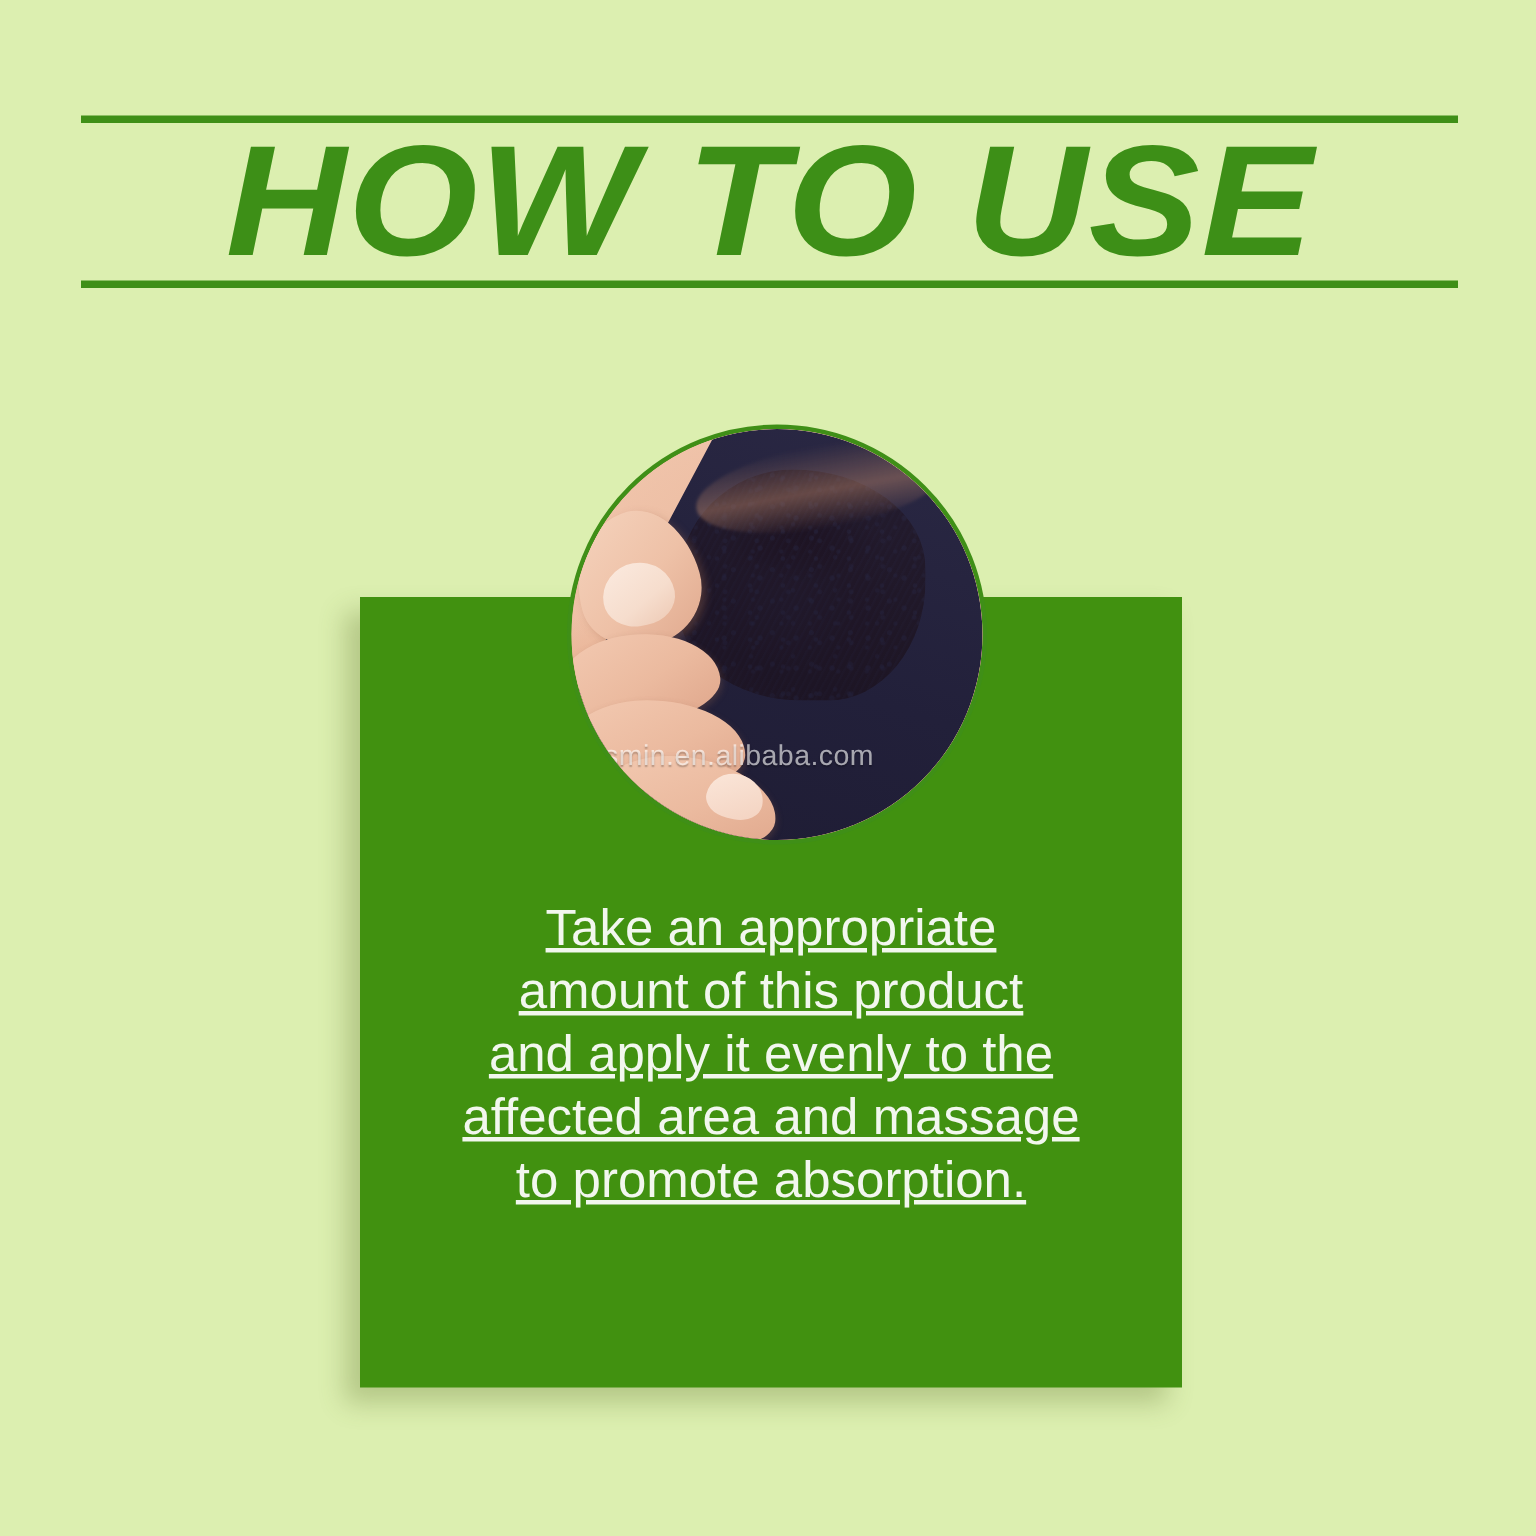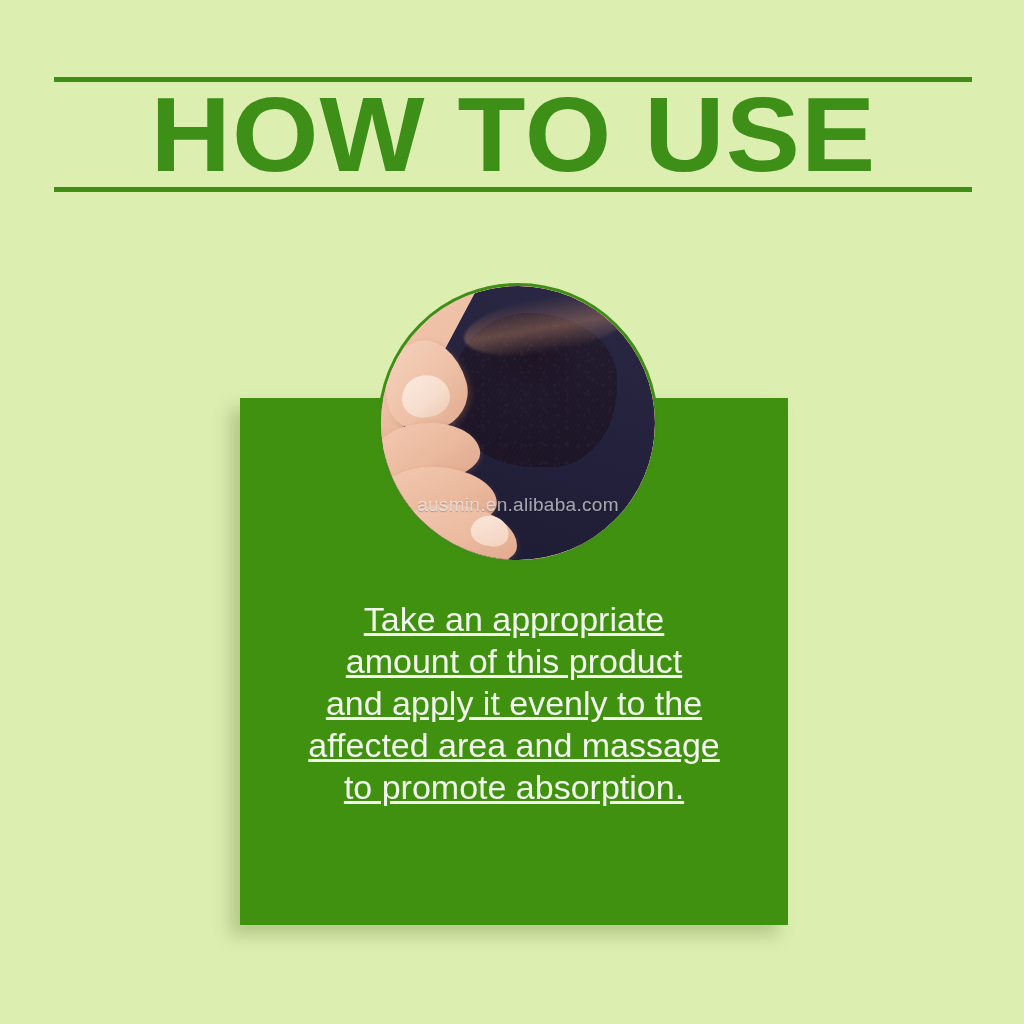--- a/index.html
+++ b/index.html
@@ -27,20 +27,21 @@
     left: 54px;
     top: 77px;
     width: 918px;
     height: 115px;
     box-sizing: border-box;
     border-top: 5px solid #3f8f17;
     border-bottom: 5px solid #3f8f17;
     display: flex;
     align-items: center;
     justify-content: center;
+    font-style: italic;
   }
   .header-title {
     font-family: "Liberation Sans", sans-serif;
     font-weight: 700;
     font-size: 105px;
     line-height: 1;
     letter-spacing: 1px;
     color: #3d8f17;
     transform: scaleX(1.06);
     transform-origin: center center;
@@ -218,21 +219,21 @@
     transform-origin: top left;
     border-radius: 6px;
   }
 
   
   .watermark {
     position: absolute;
     left: 0;
     right: 0;
     top: 76%;
-    text-align: center;
+    text-align: left;
     font-family: "Liberation Sans", sans-serif;
     font-size: 19px;
     letter-spacing: 0.3px;
     color: rgba(255,255,255,0.62);
     text-shadow: 0 1px 1px rgba(0,0,0,0.25);
     white-space: nowrap;
     user-select: none;
   }
 </style>
 </head>

